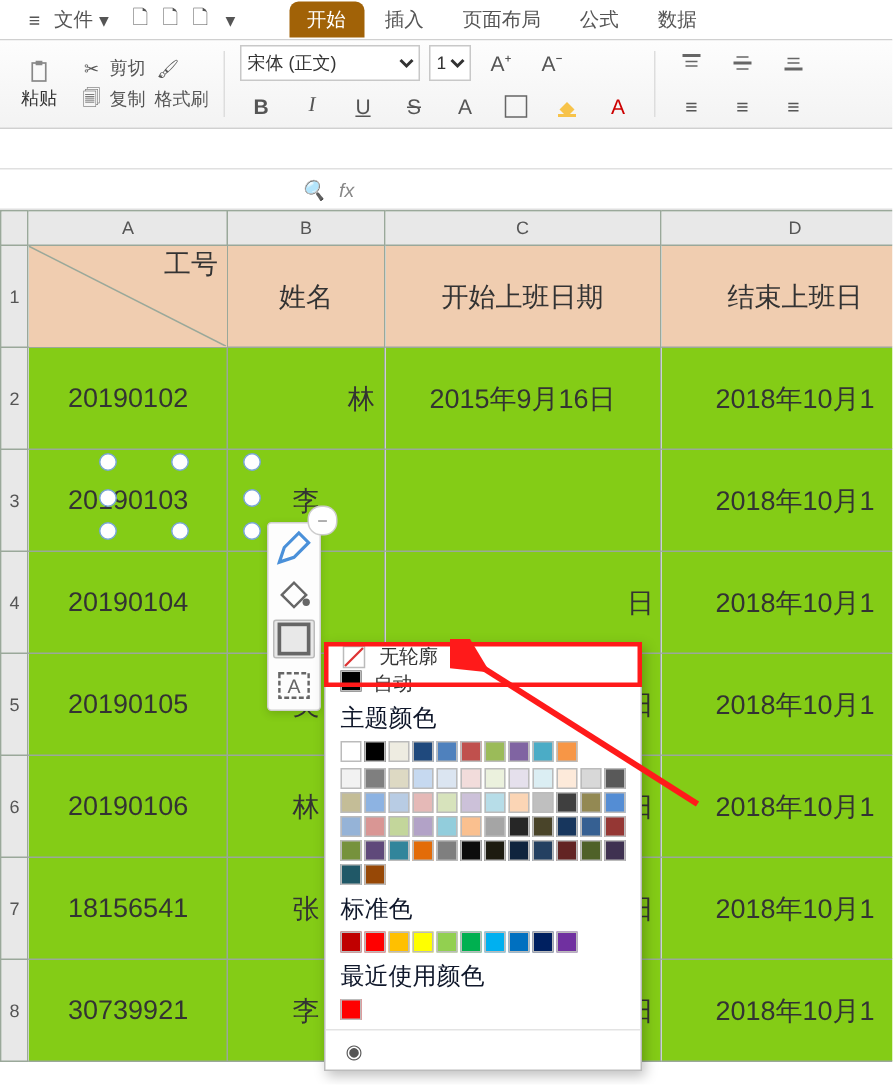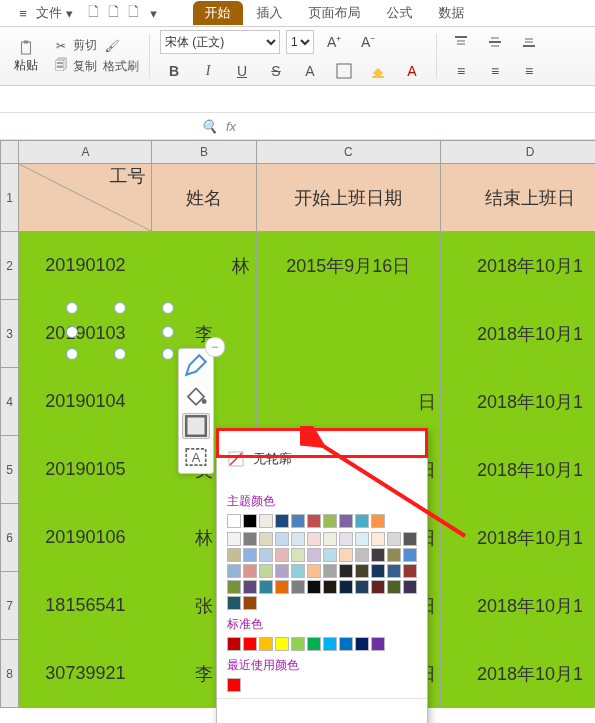--- a/index.html
+++ b/index.html
@@ -30,23 +30,23 @@
   .corner{width:18px;height:22px;background:#e8e8e8;border:1px solid #d0d0d0}
   .diagcell{position:relative}
   .diagcell svg{position:absolute;left:0;top:0;width:100%;height:100%}
   .diagcell .toptxt{position:absolute;right:6px;top:0}
   .shape-handles{position:absolute;left:72px;top:168px;width:96px;height:46px;pointer-events:none}
   .shape-handles .h{position:absolute;width:10px;height:10px;background:#fff;border:1px solid #7aa7d6;border-radius:50%}
   .floattool{position:absolute;left:178px;top:208px;width:34px;background:#fdfdfd;border:1px solid #cfcfcf;border-radius:3px;box-shadow:0 2px 6px rgba(0,0,0,.15);padding:4px 0;display:flex;flex-direction:column;gap:6px;align-items:center}
   .floattool .fitem{width:26px;height:24px;display:flex;align-items:center;justify-content:center;color:#555}
   .floattool .fitem.sel{background:#e8e8e8;border:1px solid #bbb;border-radius:2px}
   .dropdown{position:absolute;left:216px;top:288px;width:210px;background:#fff;border:1px solid #bcbcbc;box-shadow:2px 3px 8px rgba(0,0,0,.25);font-size:13px;color:#333;padding-bottom:4px}
-  .dropdown .row{display:flex;gap:8px;padding:21px 10px}
+  .dropdown .row{display:flex;gap:8px;padding:0 10px}
   .dropdown .row.hover{background:#fff}
-  .dropdown .section{color:#a21caf;font-size:12px;padding:4px 10px 2px}
+  .dropdown .section{color:#0f172a;font-size:16px;padding:4px 10px 2px}
   .dropdown .palette{display:flex;flex-wrap:wrap;gap:2px;padding:2px 10px}
   .dropdown .sw{width:14px;height:14px;border:1px solid #bbb;box-sizing:border-box}
   .dropdown hr{border:none;border-top:1px solid #e3e3e3;margin:4px 0}
   .redbox{position:absolute;left:216px;top:288px;width:212px;height:30px;border:3px solid #ff1a1a;box-sizing:border-box;pointer-events:none}
   .arrow{position:absolute;left:300px;top:286px;pointer-events:none}
 </style>
 </head>
 <body>
 
 <div class="tabs">
@@ -284,20 +284,24 @@
 
 <div class="dropdown">
   <div class="row hover">
     <span class="iconbox">
           <svg width="16" height="16">
             <rect x="1" y="1" width="14" height="14" fill="none" stroke="#bbb"></rect>
             <line x1="2" y1="14" x2="14" y2="2" stroke="#d33" stroke-width="1.5"></line>
           </svg>
         </span>
     <span>无轮廓</span>
+  </div>
+  <div class="row">
+    <span class="sw" style="background:#000"></span>
+    <span>自动</span>
   </div>
   <div class="section">主题颜色</div>
   <div class="palette" id="pal-theme">
         <span class="sw" style="background: rgb(255, 255, 255);"></span>
         <span class="sw" style="background: rgb(0, 0, 0);"></span>
         <span class="sw" style="background: rgb(238, 236, 225);"></span>
         <span class="sw" style="background: rgb(31, 73, 125);"></span>
         <span class="sw" style="background: rgb(79, 129, 189);"></span>
         <span class="sw" style="background: rgb(192, 80, 77);"></span>
         <span class="sw" style="background: rgb(155, 187, 89);"></span>

